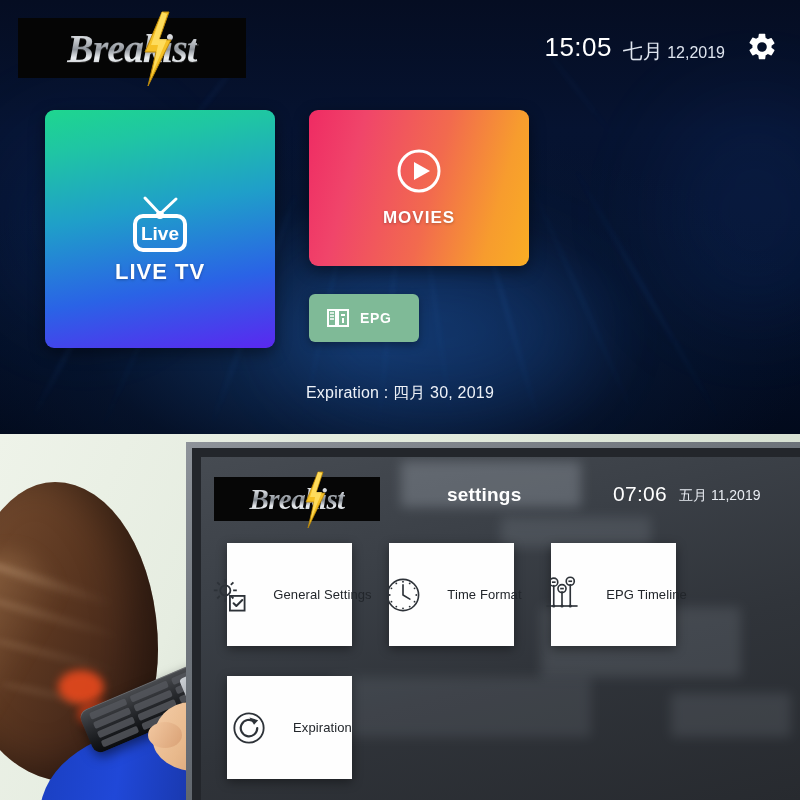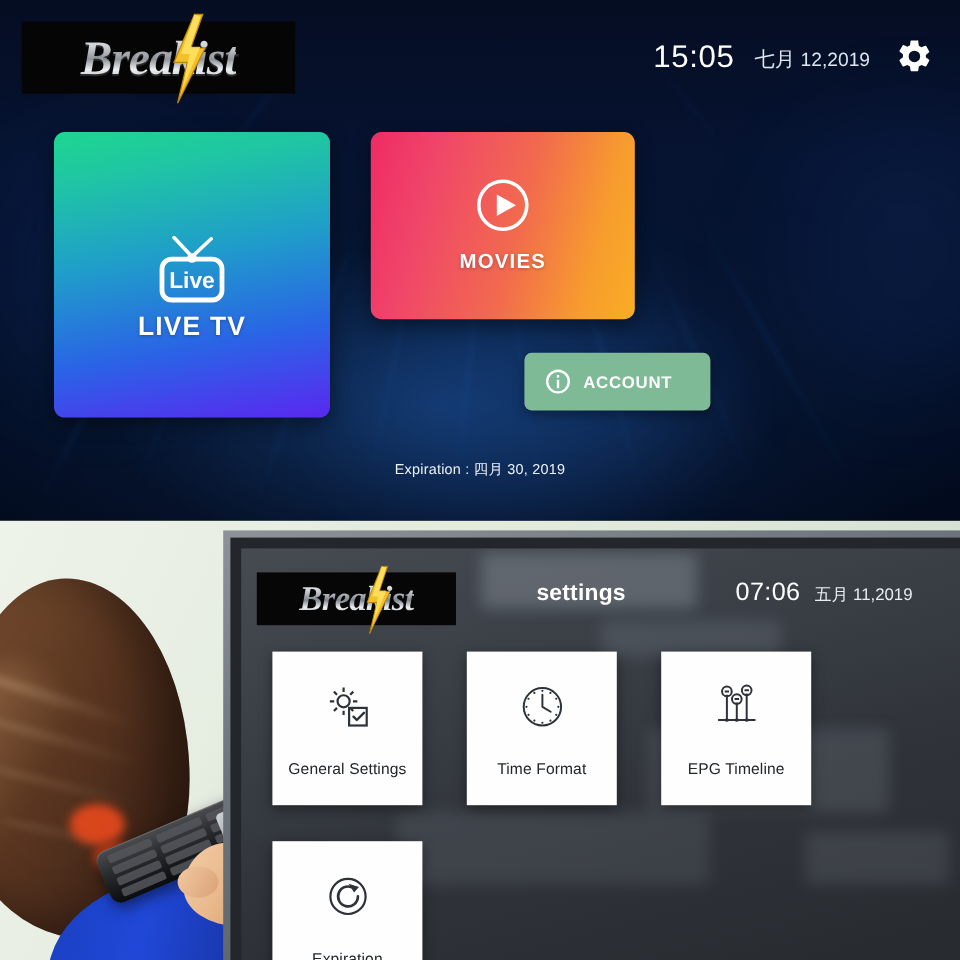--- a/index.html
+++ b/index.html
@@ -54,21 +54,21 @@
     z-index: 3; pointer-events: none;
   }
   .hdr-time {
     position: absolute; right: 188px; top: 32px;
     color: #ffffff; font-size: 26px; font-weight: 400; letter-spacing: .5px;
   }
   .hdr-date {
     position: absolute; right: 75px; top: 38px;
     color: #dfe5ef; font-size: 16px; white-space: nowrap;
   }
-  .hdr-date .cn { font-size: 17px; margin-left: 36px; }
+  .hdr-date .cn { font-size: 20px; margin-left: 36px; }
   .gear-btn {
     position: absolute; right: 22px; top: 31px; width: 32px; height: 32px;
   }
 
   
   .tile { position: absolute; border-radius: 9px; box-shadow: 0 5px 16px rgba(0,0,0,.45); }
   .tile-live {
     left: 45px; top: 110px; width: 230px; height: 238px;
     background: linear-gradient(170deg, #1ed68f 0%, #1fc5a4 16%, #1f9fc9 42%, #2a63e6 72%, #5a28f0 100%);
   }
@@ -103,21 +103,21 @@
   .gbtn-epg     { left: 309px; top: 294px; width: 110px; }
   .gbtn-account { left: 437px; top: 294px; width: 155px; }
   .gbtn-catchup { left: 608px; top: 294px; width: 149px; }
   .gbtn-label {
     color: #fff; font-size: 14px; font-weight: bold; letter-spacing: .6px;
     white-space: nowrap;
   }
 
   .expiration {
     position: absolute; left: 0; top: 383px; width: 800px;
-    text-align: center; color: #eef2f8; font-size: 12px; letter-spacing: .2px;
+    text-align: center; color: #eef2f8; font-size: 16px; letter-spacing: .2px;
   }
 
   
   .photo {
     position: absolute; left: 0; top: 434px; width: 800px; height: 366px;
     overflow: hidden;
     background: linear-gradient(150deg,#e8efe2 0%,#e3ebdd 30%,#d8e2d4 55%,#cfd9cc 100%);
   }
   .wall {
     position:absolute; left:0; top:0; width: 300px; height: 366px;
@@ -231,22 +231,22 @@
     position:absolute; left: 478px; top: 30px;
     color:#e9edf3; font-size: 14px; white-space: nowrap;
   }
 
   .set-grid {
     position:absolute; left: 26px; top: 86px; width: 546px;
     display: grid; grid-template-columns: repeat(3, 125px);
     gap: 30px 37px;
   }
   .set-card {
-    width: 125px; height: 128px; background: #fefefe;
-    display:flex; flex-direction:column; align-items:center; justify-content:center;
+    width: 125px; height: 103px; background: #fefefe;
+    display:flex; flex-direction:row; align-items:center; justify-content:center;
     gap: 22px; box-shadow: 0 3px 10px rgba(0,0,0,.4);
   }
   .set-card-label {
     color: #22262b; font-size: 13px; letter-spacing: .1px; white-space:nowrap;
   }
   .set-ico { width: 44px; height: 44px; display:block; }
   svg { display:block; overflow: visible; }
 </style>
 </head>
 <body>
@@ -312,29 +312,31 @@
       <div class="tile-inner">
         <svg width="46" height="46" viewBox="0 0 46 46">
           <circle cx="23" cy="23" r="20" fill="none" stroke="#fff" stroke-width="3"></circle>
           <polygon points="18,14 34,23 18,32" fill="#fff"></polygon>
         </svg>
         <div class="tile-label">MOVIES</div>
       </div>
     </div>
 
 
-
-    <div class="gbtn gbtn-account">
-      <svg width="22" height="22" viewBox="0 0 22 22">
-        <circle cx="11" cy="11" r="9" fill="none" stroke="#fff" stroke-width="2"></circle>
-        <rect x="10" y="9.5" width="2" height="7" fill="#fff"></rect>
-        <rect x="10" y="5.5" width="2" height="2.2" fill="#fff"></rect>
+    <div class="gbtn gbtn-epg">
+      <svg width="24" height="22" viewBox="0 0 24 22">
+        <path d="M2 3h8v16H2z" fill="none" stroke="#fff" stroke-width="2"></path>
+        <path d="M12 3h10v16H12z" fill="none" stroke="#fff" stroke-width="2"></path>
+        <rect x="15" y="7" width="4" height="2" fill="#fff"></rect>
+        <rect x="16" y="11" width="2" height="5" fill="#fff"></rect>
+        <path d="M4 6h4M4 9h4M4 12h4" stroke="#fff" stroke-width="1.6"></path>
       </svg>
-      <span class="gbtn-label">ACCOUNT</span>
-    </div>
+      <span class="gbtn-label">EPG</span>
+    </div>
+
 
 
     <div class="expiration">Expiration : 四月 30, 2019</div>
   </div>
 
   <div class="photo">
     <div class="wall"></div>
 
     <div class="head">
       <div class="head-sheen"></div>

